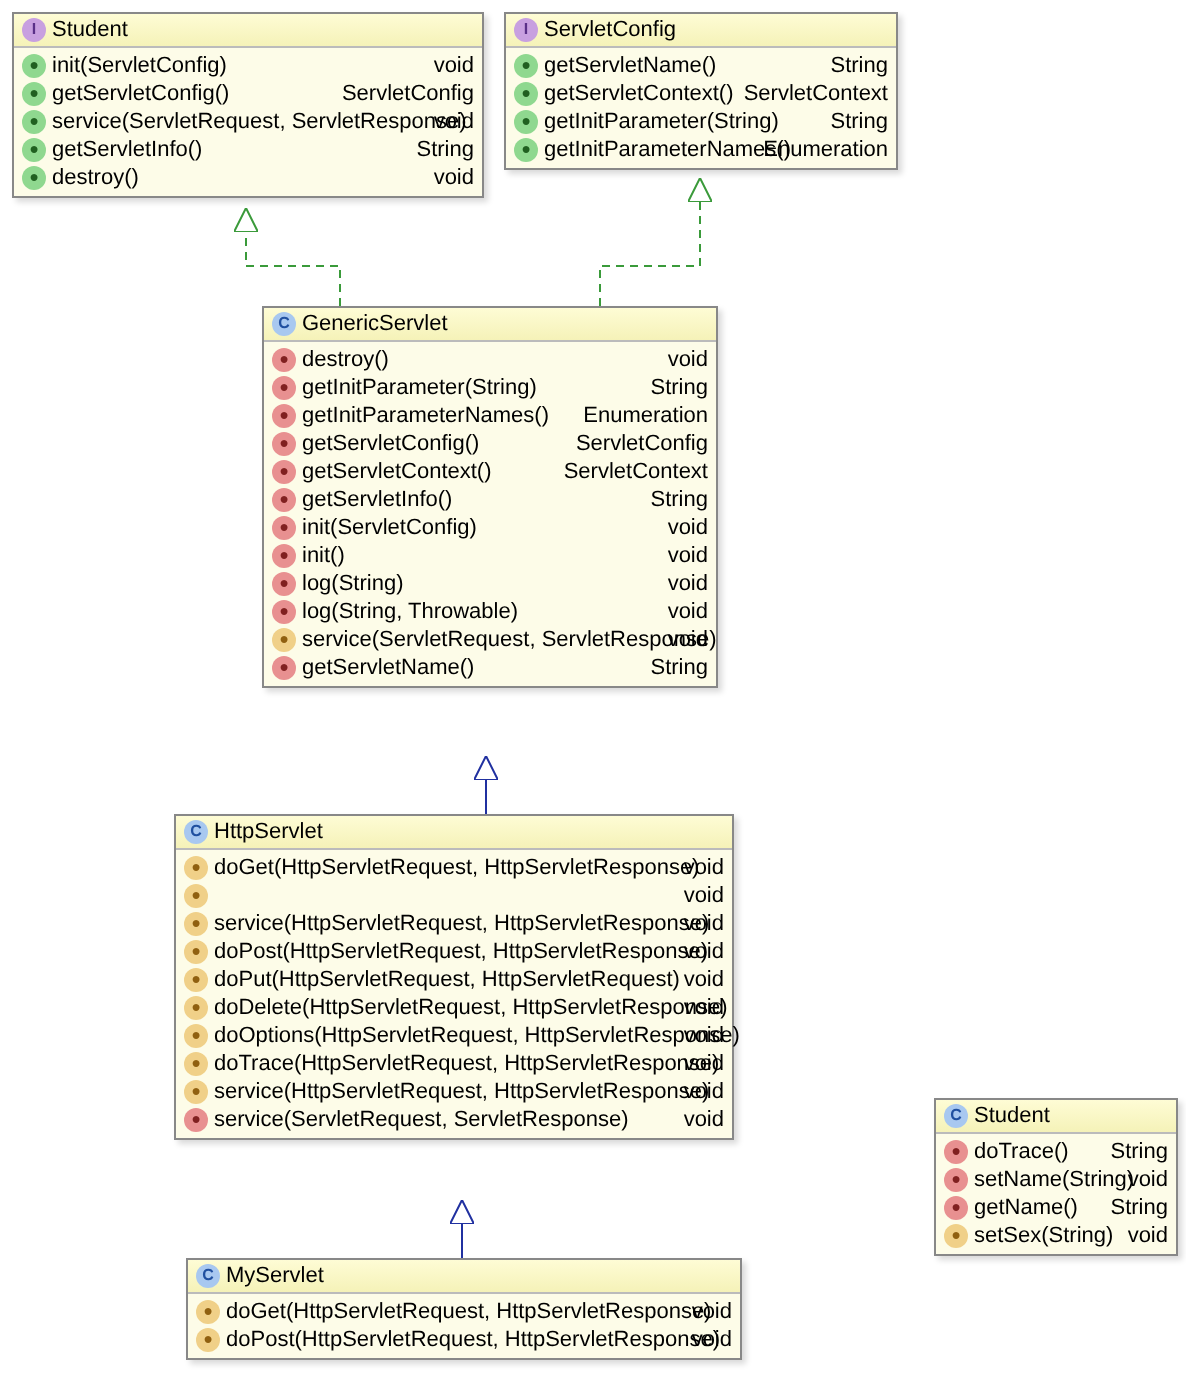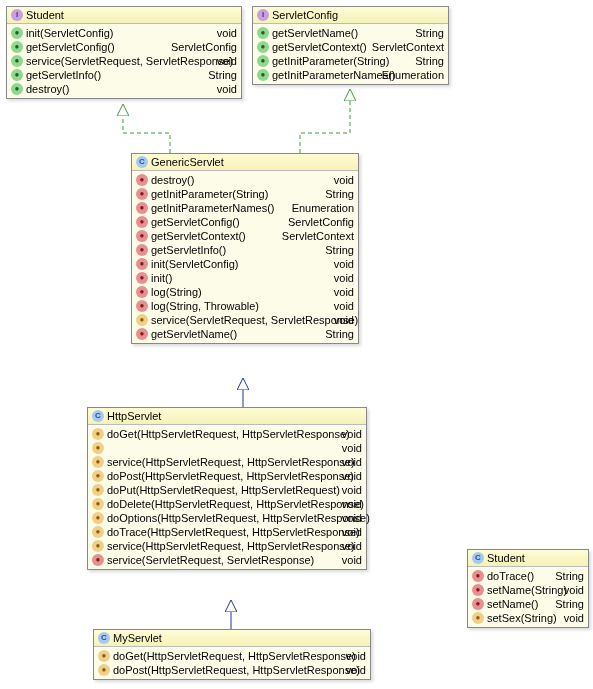--- a/index.html
+++ b/index.html
@@ -368,21 +368,21 @@
       <div class="method-row">
         <div class="method-left">
           <span class="icon icon-method-red">●</span>
           <span class="method-name">setName(String)</span>
         </div>
         <span class="return-type">void</span>
       </div>
       <div class="method-row">
         <div class="method-left">
           <span class="icon icon-method-red">●</span>
-          <span class="method-name">setName()</span>
+          <span class="method-name">getName()</span>
         </div>
         <span class="return-type">String</span>
       </div>
       <div class="method-row">
         <div class="method-left">
           <span class="icon icon-method-protected">●</span>
           <span class="method-name">setSex(String)</span>
         </div>
         <span class="return-type">void</span>
       </div>

